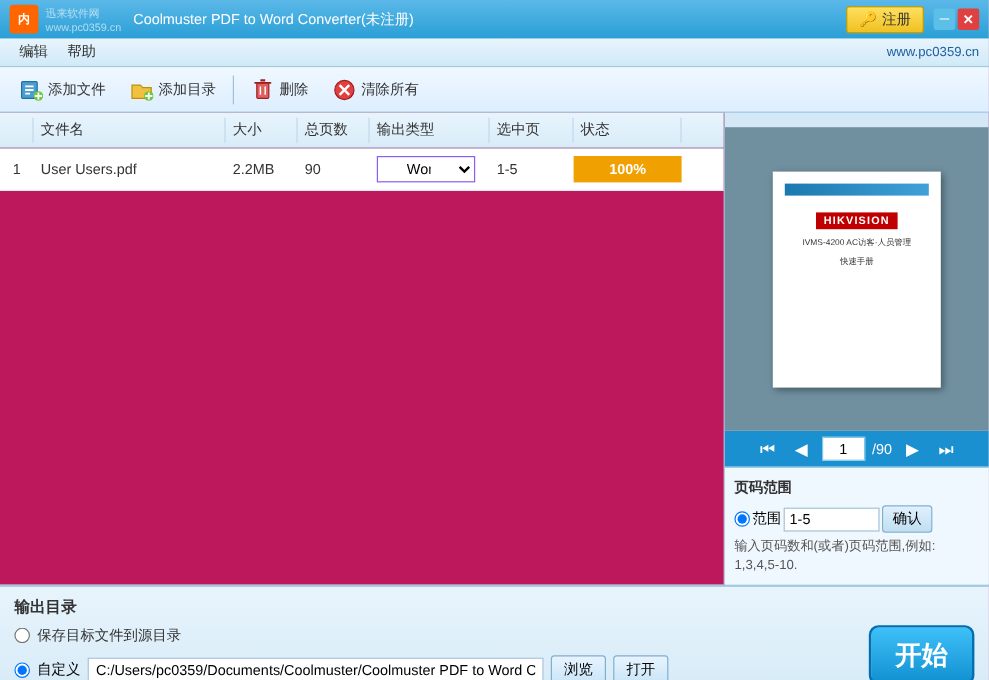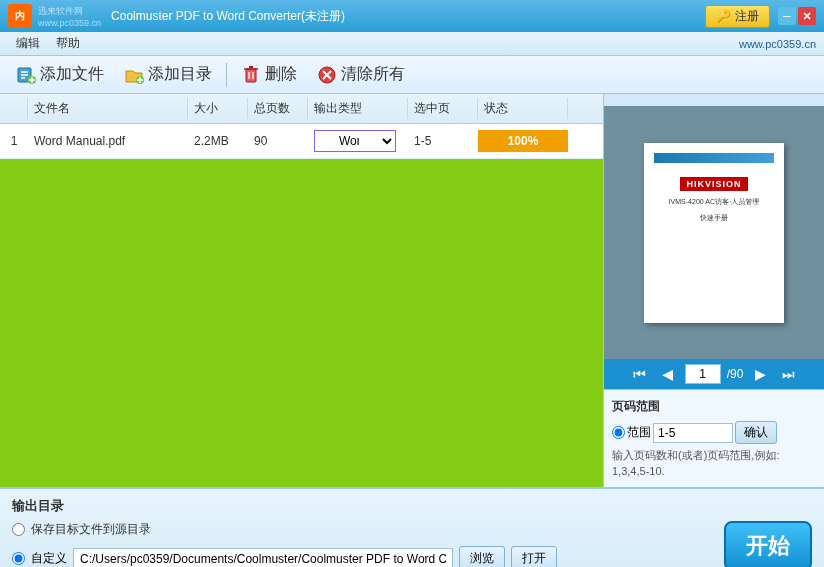--- a/index.html
+++ b/index.html
@@ -73,21 +73,21 @@
       border-bottom: 1px solid #a0c8e0;
       gap: 4px;
     }
     .toolbar-btn {
       display: flex; align-items: center; gap: 4px;
       padding: 3px 8px;
       background: transparent;
       border: none;
       cursor: pointer;
       color: #333;
-      font-size: 16px;
+      font-size: 12px;
     }
     .toolbar-icon {
       width: 20px; height: 20px;
       display: flex; align-items: center; justify-content: center;
     }
     .toolbar-separator { width: 1px; height: 24px; background: #a0c0d8; margin: 0 2px; }
 
     
     .register-btn {
       margin-left: auto;
@@ -103,21 +103,21 @@
 
     
     .main-layout {
       display: flex;
       height: calc(567px - 32px - 24px - 38px - 80px);
     }
 
     
     .file-panel {
       flex: 1;
-      background: #84cc16;
+      background: #be185d;
       border-right: 1px solid #a0c8e0;
       display: flex;
       flex-direction: column;
     }
     .file-table-header {
       display: flex;
       background: linear-gradient(to bottom, #e8f4fc, #d8ecf8);
       border-bottom: 1px solid #b0d0e8;
       padding: 4px 0;
     }
@@ -395,21 +395,21 @@
       <div class="th col-num"></div>
       <div class="th col-name">文件名</div>
       <div class="th col-size">大小</div>
       <div class="th col-pages">总页数</div>
       <div class="th col-type">输出类型</div>
       <div class="th col-selpage">选中页</div>
       <div class="th col-status">状态</div>
     </div>
     <div class="file-row">
       <div class="td col-num">1</div>
-      <div class="td col-name">Word Manual.pdf</div>
+      <div class="td col-name">User Users.pdf</div>
       <div class="td col-size">2.2MB</div>
       <div class="td col-pages">90</div>
       <div class="td col-type">
         <select class="type-select">
           <option>Word</option>
           <option>Excel</option>
           <option>PPT</option>
         </select>
       </div>
       <div class="td col-selpage">1-5</div>

